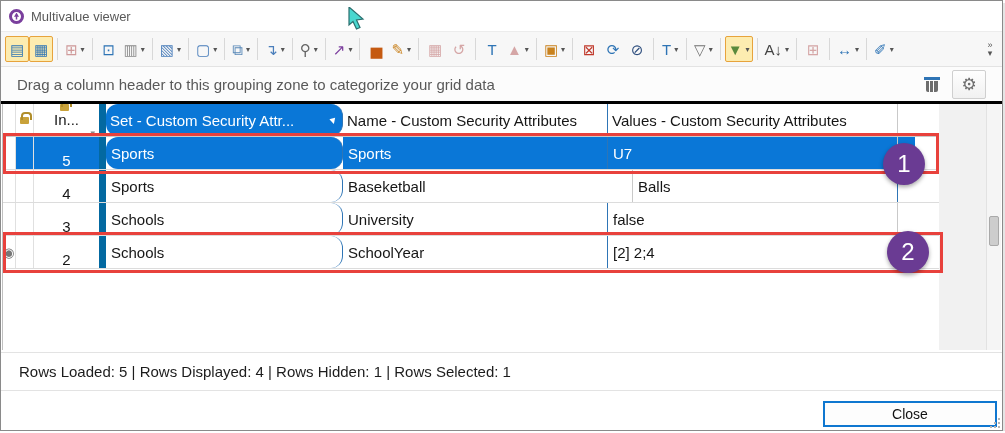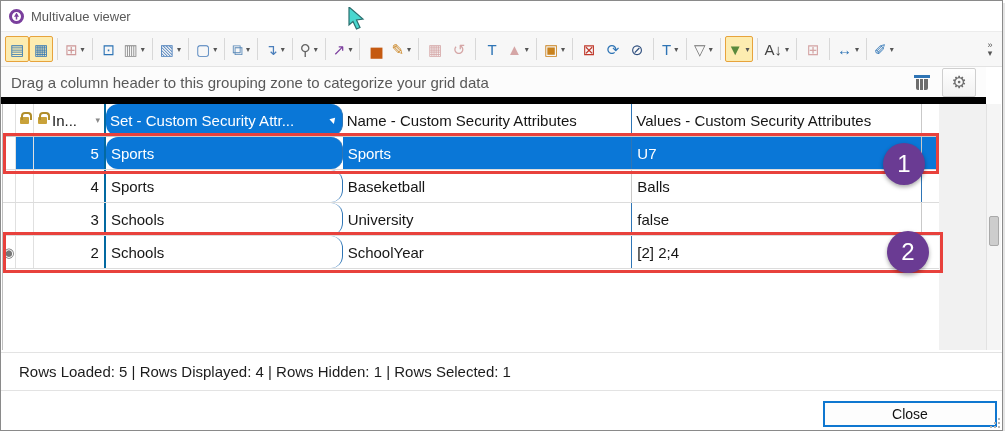--- a/index.html
+++ b/index.html
@@ -25,22 +25,22 @@
           padding: 0 2px; border: 1px solid transparent; border-radius: 2px; cursor: default; }
   .tbtn.active { background: #fdecb0; border-color: #e7a33c; }
   .tbtn .glyph { font-size: 15px; line-height: 1; }
   .tbtn .dd { font-size: 8px; color: #555; margin-left: 3px; }
   .tsep { width: 1px; height: 22px; background: #d8d8d8; margin: 0 4px; flex: none; }
   .toolbar-overflow { margin-left: auto; display: flex; flex-direction: column; align-items: center;
           justify-content: center; width: 16px; color: #555; }
   .toolbar-overflow span { font-size: 9px; line-height: 8px; }
 
   
-  .groupzone { position: absolute; top: 66px; left: 0; right: 16px; height: 37px; background: #fcfcfc;
-               border-bottom: 7px solid #000000; display: flex; align-items: center; padding: 0 10px; }
+  .groupzone { position: absolute; top: 66px; left: 0; right: 0; height: 37px; background: #fcfcfc;
+               border-bottom: 3px solid #000000; display: flex; align-items: center; padding: 0 16px; }
   .group-hint { font-size: 15px; color: #595959; }
   .gz-right { margin-left: auto; display: flex; align-items: center; gap: 12px; }
   .trash { position: relative; width: 16px; height: 18px; }
   .trash .lid { position: absolute; top: 2px; left: 0; width: 16px; height: 3px; background: #2e74b5; }
   .trash .can { position: absolute; top: 6px; left: 2px; width: 12px; height: 11px; background: #6d6d6d;
                 border-radius: 0 0 2px 2px;
                 background-image: linear-gradient(90deg,#6d6d6d 3px,#fcfcfc 3px,#fcfcfc 4px,#6d6d6d 4px,#6d6d6d 7px,#fcfcfc 7px,#fcfcfc 8px,#6d6d6d 8px); }
   .gearbtn { width: 34px; height: 29px; border: 1px solid #cfcfcf; background: linear-gradient(#fefefe,#f1f1f1);
              display: flex; align-items: center; justify-content: center; border-radius: 2px; }
   .gearbtn .g { color: #6d6d6d; font-size: 17px; }
@@ -51,23 +51,23 @@
   .ghead { display: flex; height: 33px; border-bottom: 1px solid #c9c9c9; background: #fff; }
   .ghead .hc { display: flex; align-items: center; border-right: 1px solid #d4d4d4;
                padding: 0 4px; white-space: nowrap; overflow: hidden; }
   .hc.sel { background: #0a77d7; color: #fff; border-right-color: #0a77d7; }
   .grow { display: flex; height: 33px; border-bottom: 1px solid #dcdcdc; background: #fff; }
   .grow .c { display: flex; align-items: center; padding: 0 5px; white-space: nowrap; overflow: hidden; }
   .grow.selected .c { background: #0a77d7; color: #fff; }
   .grow.selected .c.ind { background: #fff; color: #161616; }
   .c.ind, .hc.ind { width: 13px; padding: 0; justify-content: center; border-right: 1px solid #e0e0e0; }
   .c.lock, .hc.lock { width: 18px; padding: 0; justify-content: center; border-right: 1px solid #e0e0e0; }
-  .c.idx, .hc.idx { width: 72px; justify-content: flex-end; border-right: 2px solid #0369a1; }
+  .c.idx, .hc.idx { width: 72px; justify-content: flex-end; border-right: 7px solid #0369a1; flex-direction: column; }
   .c.set, .hc.set { width: 237px; border-right: 1px solid #2e75b6; border-radius: 12px; }
-  .c.name, .hc.name { width: 290px; border-right: 1px solid #2e75b6; }
+  .c.name, .hc.name { width: 265px; border-right: 1px solid #2e75b6; }
   .c.vals, .hc.vals { width: 290px; border-right: 1px solid #c9c9c9; }
   .c.fill, .hc.fill { width: 17px; border-right: none; }
   .hc.idx { justify-content: flex-start; }
   .lock-ic { position: relative; width: 9px; height: 7px; background: #c9a23a; border-radius: 1px; flex: none; }
   .lock-ic::before { content: ""; position: absolute; left: 1px; top: -5px; width: 7px; height: 6px;
                      border: 2px solid #b08d2a; border-bottom: none; border-radius: 4px 4px 0 0; }
   .hdr-dd { margin-left: auto; font-size: 9px; color: #8a8a8a; }
   .funnel-ic { margin-left: auto; font-size: 10px; color: #fff; transform: rotate(-15deg); }
   .marker { font-size: 13px; color: #777; }
 

